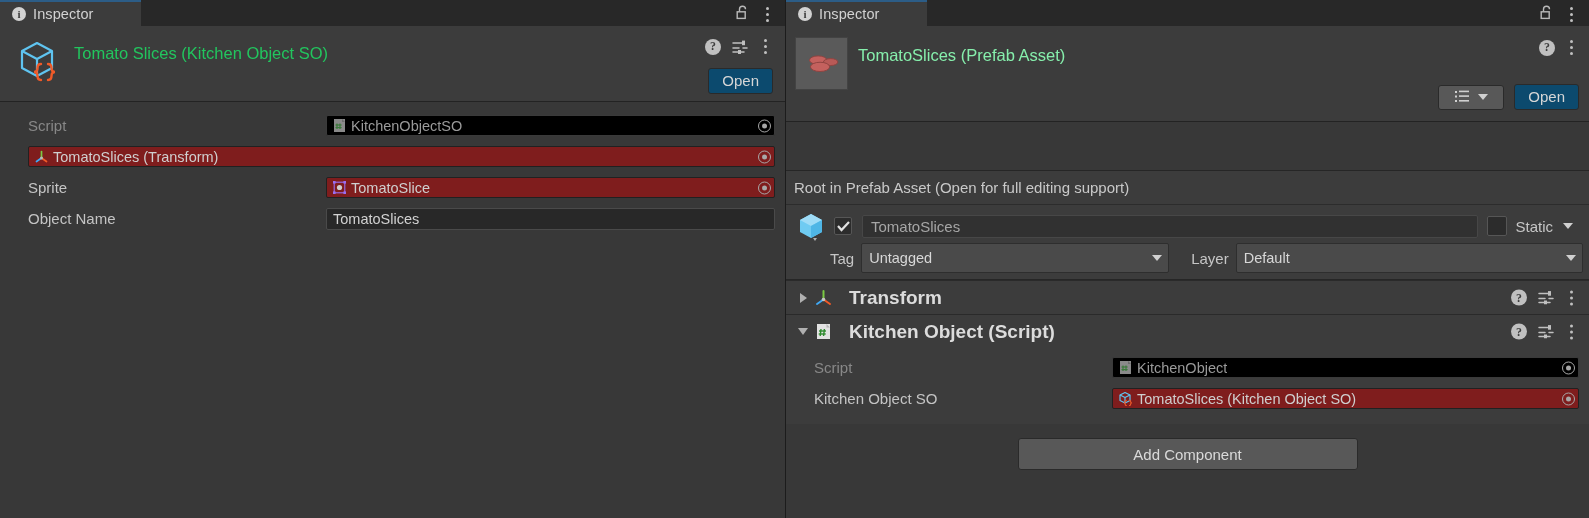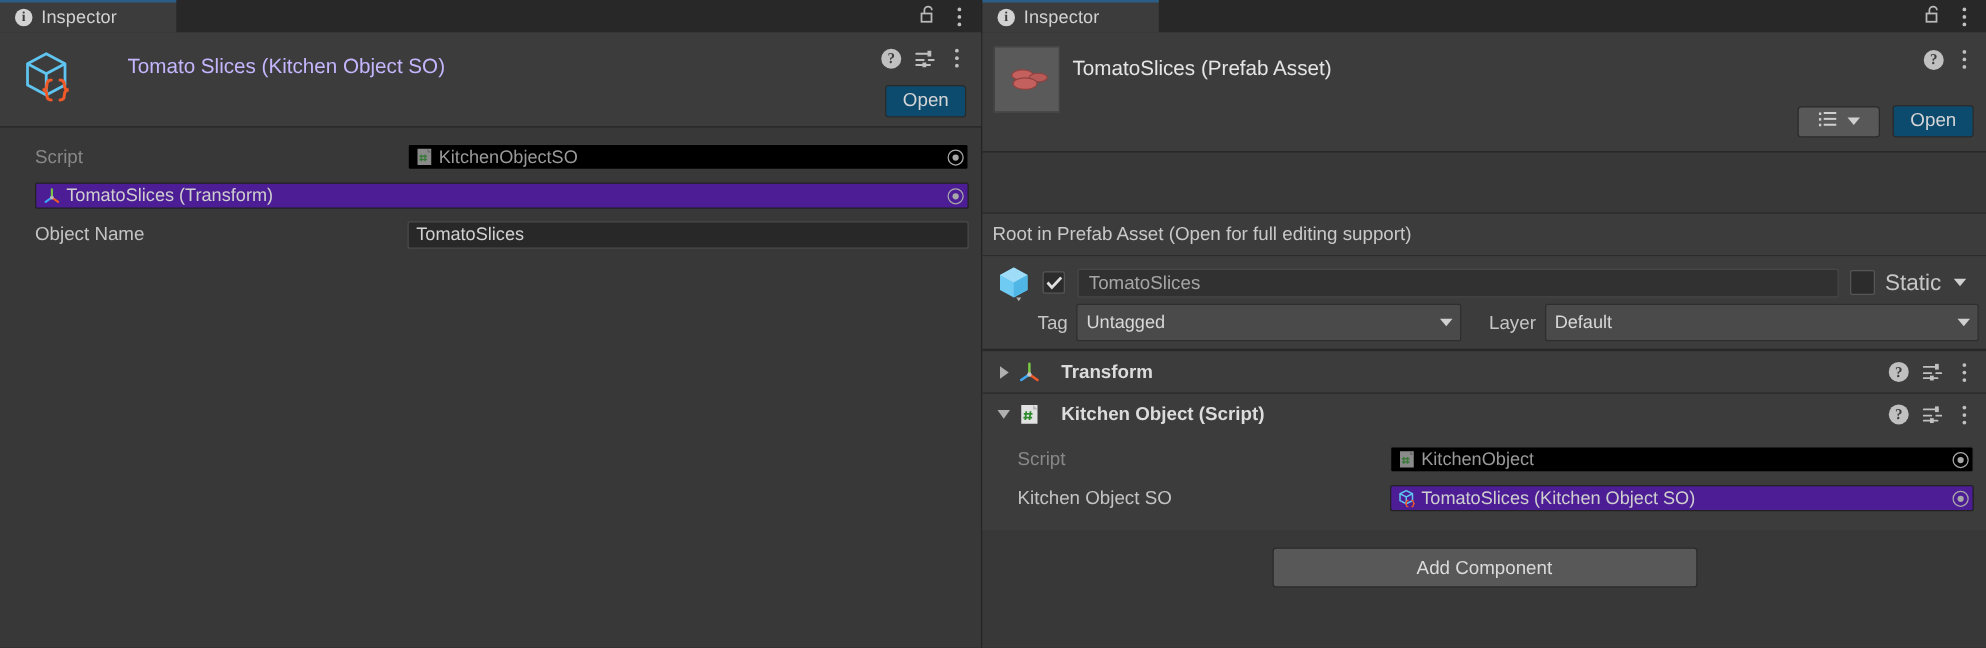--- a/index.html
+++ b/index.html
@@ -38,21 +38,21 @@
     font-size:11px;font-weight:bold;display:flex;align-items:center;justify-content:center;
     font-family:"Liberation Serif", serif;
   }
 
   
   .asset-header{
     height:76px; background:#3c3c3c; border-bottom:1px solid #232323;
     display:flex; padding:12px 10px 0 14px; position:relative; flex:none;
   }
   .so-icon{ width:46px; height:46px; flex:none; margin-right:14px; position:relative; }
-  .asset-title{ font-size:16.5px; color:#c4b5fd; padding-top:6px;margin-left:28px; }
+  .asset-title{ font-size:16.5px; color:#22c55e; padding-top:6px; }
   .header-icons{
     position:absolute; right:14px; top:12px; display:flex; align-items:center; gap:11px;
   }
   .help-icon{
     width:16px;height:16px;border-radius:50%;background:#c0c0c0;color:#3c3c3c;
     font-size:12px;font-weight:bold;display:flex;align-items:center;justify-content:center;
     font-family:"Liberation Serif", serif;
   }
   .kebab{ width:4px; display:flex; flex-direction:column; gap:3px; align-items:center; padding:1px 6px;}
   .kebab i{ width:3px;height:3px;background:#c0c0c0;border-radius:50%; display:block;}
@@ -62,21 +62,21 @@
     color:#d6d6d6; font-size:15px; padding:3px 13px 4px; cursor:pointer;
   }
 
   
   .rows{ padding:8px 0 0 0; }
   .row{ display:flex; align-items:center; height:31px; padding:0 10px 0 28px; }
   .row .lbl{ width:298px; font-size:15px; color:#c4c4c4; flex:none; }
   .row .lbl.dim{ color:#888888; }
 
   .objfield{
-    flex:1; height:21px; background:#4c1d95; border:1px solid #212121; border-radius:2px;
+    flex:1; height:21px; background:#7f1d1d; border:1px solid #212121; border-radius:2px;
     display:flex; align-items:center; padding:0 0 0 5px; position:relative; cursor:pointer;
   }
   .objfield.dimbg{ background:#000000; border-color:#3a3a3a; }
   .objfield .ofname{ font-size:14.5px; color:#cfcfcf; white-space:nowrap; overflow:hidden;}
   .objfield.dimbg .ofname{ color:#9a9a9a; }
   .objfield .picker{
     position:absolute; right:3px; top:50%; transform:translateY(-50%);
     width:13px;height:13px;border:1.5px solid #a8a8a8; border-radius:50%;
     display:flex;align-items:center;justify-content:center;
   }
@@ -92,21 +92,21 @@
 
   
   .prefab-header{
     height:96px; background:#3c3c3c; border-bottom:1px solid #232323; position:relative; flex:none;
     padding:10px 0 0 6px; display:flex;
   }
   .thumb{
     width:53px;height:53px;background:#5a5a5a;border:1px solid #434343;flex:none;margin:1px 10px 0 3px;
     display:flex;align-items:center;justify-content:center; position:relative; overflow:hidden;
   }
-  .prefab-title{ font-size:16.5px; color:#e5e5e5; padding-top:10px; }
+  .prefab-title{ font-size:16.5px; color:#86efac; padding-top:10px; }
   .ph-icons{ position:absolute; right:12px; top:13px; display:flex;align-items:center; gap:10px;}
   .ph-buttons{ position:absolute; right:10px; top:58px; display:flex; align-items:center; gap:10px;}
   .listbtn{
     width:66px;height:25px;background:#585858;border:1px solid #2a2a2a;border-radius:3px;
     display:flex;align-items:center;justify-content:center;gap:8px;cursor:pointer;
   }
   .caret-dn{ width:0;height:0;border-left:5px solid transparent;border-right:5px solid transparent;border-top:6px solid #d0d0d0;}
 
   .gap-strip{ height:49px; background:#383838; border-bottom:1px solid #262626; flex:none;}
 
@@ -127,21 +127,21 @@
   }
   .chk svg{ display:block; }
   .name-input{
     flex:1; height:23px; background:#313131; border:1px solid #474747; border-radius:2px;
     display:flex;align-items:center;padding:0 8px;font-size:15px;color:#a6a6a6;cursor:text;
   }
   .static-box{
     width:20px;height:20px;background:#2c2c2c;border:1px solid #565656;border-radius:2px;
     flex:none;margin:0 8px 0 9px;cursor:pointer;
   }
-  .static-lbl{ font-size:18px;color:#c6c6c6;margin-right:10px;}
+  .static-lbl{ font-size:15px;color:#c6c6c6;margin-right:10px;}
   .go-row2{ display:flex; align-items:center; padding:0 6px 0 44px; height:26px; margin-top:6px;justify-content:center;}
   .fl-lbl{ font-size:15px;color:#c6c6c6; margin-right:7px; }
   .dropdown{
     height:30px;background:#4a4a4a;border:1px solid #2e2e2e;border-radius:2px;
     display:flex;align-items:center;padding:0 6px 0 7px;font-size:14.5px;color:#d8d8d8;
     position:relative;cursor:pointer;
   }
   .dropdown .caret-dn{ position:absolute; right:6px; top:50%; transform:translateY(-50%); }
   .dd-tag{ width:308px; }
   .dd-layer{ flex:1; }
@@ -150,21 +150,21 @@
   .comp{
     background:#3c3c3c; border-top:1px solid #2a2a2a; flex:none;
   }
   .comp-head{
     height:33px; display:flex; align-items:center; padding:0 12px 0 10px; position:relative; cursor:pointer;
   }
   .foldout{ width:14px; flex:none; display:flex; align-items:center; justify-content:center; }
   .tri-right{ width:0;height:0;border-top:5px solid transparent;border-bottom:5px solid transparent;border-left:7px solid #b0b0b0;}
   .tri-down{ width:0;height:0;border-left:5px solid transparent;border-right:5px solid transparent;border-top:7px solid #b0b0b0;}
   .comp-icon{ width:19px;height:19px;flex:none;margin:0 16px 0 4px; }
-  .comp-title{ font-size:15px; font-weight:bold; color:#dcdcdc; }
+  .comp-title{ font-size:19px; font-weight:bold; color:#dcdcdc; }
   .comp-icons{ position:absolute; right:12px; top:50%; transform:translateY(-50%); display:flex;align-items:center;gap:11px;}
   .comp-body{ padding:4px 0 10px 0; background:#3c3c3c; }
   .comp-row{ display:flex; align-items:center; height:31px; padding:0 10px 0 28px; }
   .comp-row .lbl{ width:298px; font-size:15px; color:#c4c4c4; flex:none; }
   .comp-row .lbl.dim{ color:#888888; }
 
   .addcomp-wrap{ background:#383838; flex:1; display:flex; justify-content:center; padding-top:14px; }
   .addcomp{
     width:340px;height:32px;background:#585858;border:1px solid #2a2a2a;border-radius:3px;
     display:flex;align-items:center;justify-content:center;font-size:15px;color:#dadada;cursor:pointer;
@@ -273,20 +273,39 @@
                 <line x1="7.5" y1="9" x2="12.5" y2="12.5" stroke="#f05a28"></line>
               </g>
               <circle cx="7.5" cy="9" r="1.5" fill="#b9b9b9"></circle>
             </svg>
           </span>
           <span class="ofname">TomatoSlices (Transform)</span>
           <span class="picker"></span>
         </div>
       </div>
 
+      <div class="row">
+        <span class="lbl">Sprite</span>
+        <div class="objfield">
+          <span class="mini">
+            <svg width="15" height="15" viewBox="0 0 15 15">
+              <rect x="2.2" y="2.2" width="10.6" height="10.6" fill="none" stroke="#9b6ef0" stroke-width="1.1"></rect>
+              <circle cx="7.5" cy="7.5" r="2.6" fill="#cfcfcf"></circle>
+              <g fill="#9b6ef0">
+                <rect x="1" y="1" width="2.6" height="2.6"></rect>
+                  <rect x="11.4" y="1" width="2.6" height="2.6"></rect>
+                <rect x="1" y="11.4" width="2.6" height="2.6"></rect>
+                  <rect x="11.4" y="11.4" width="2.6" height="2.6"></rect>
+              </g>
+            </svg>
+          </span>
+          <span class="ofname">TomatoSlice</span>
+          <span class="picker"></span>
+        </div>
+      </div>
 
       <div class="row">
         <span class="lbl">Object Name</span>
         <div class="textfield">TomatoSlices</div>
       </div>
 
     </div>
   </div>
 
   <div class="panel right">

